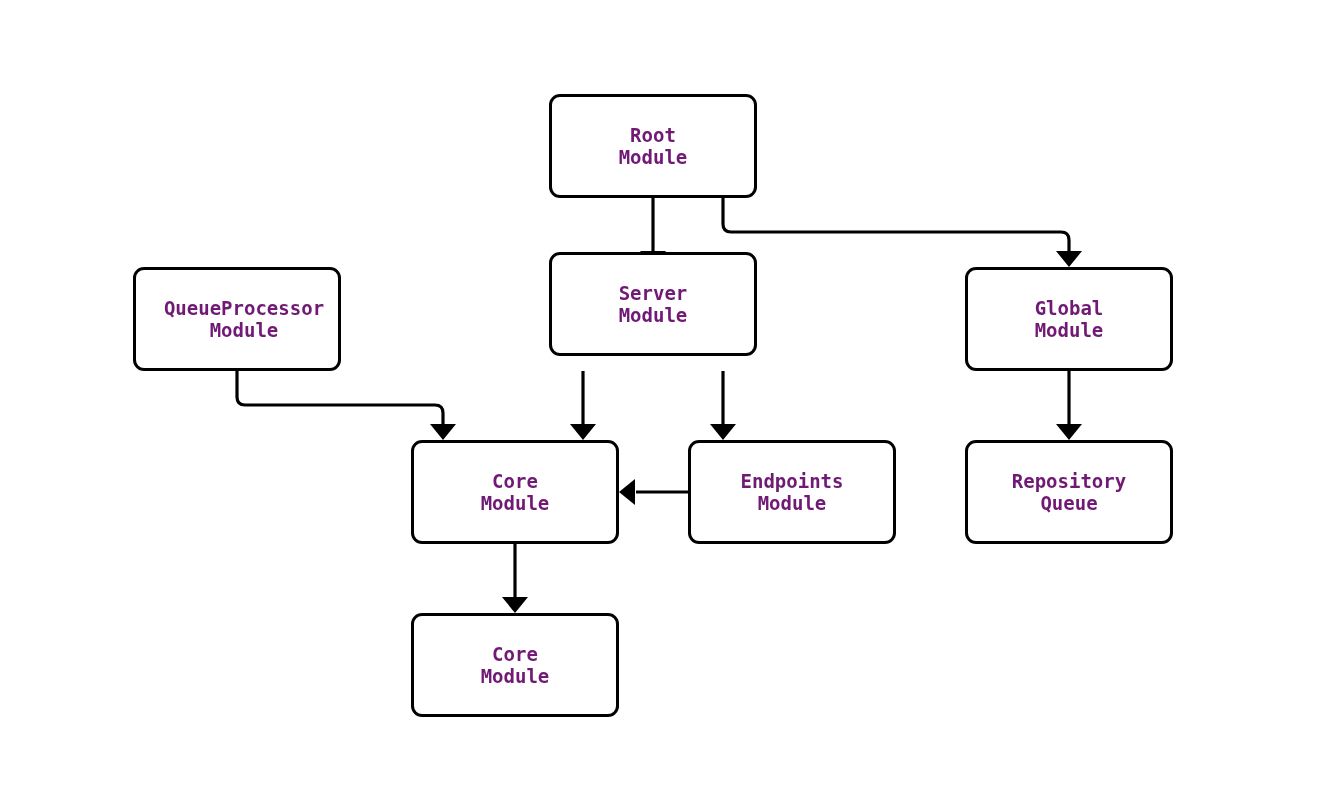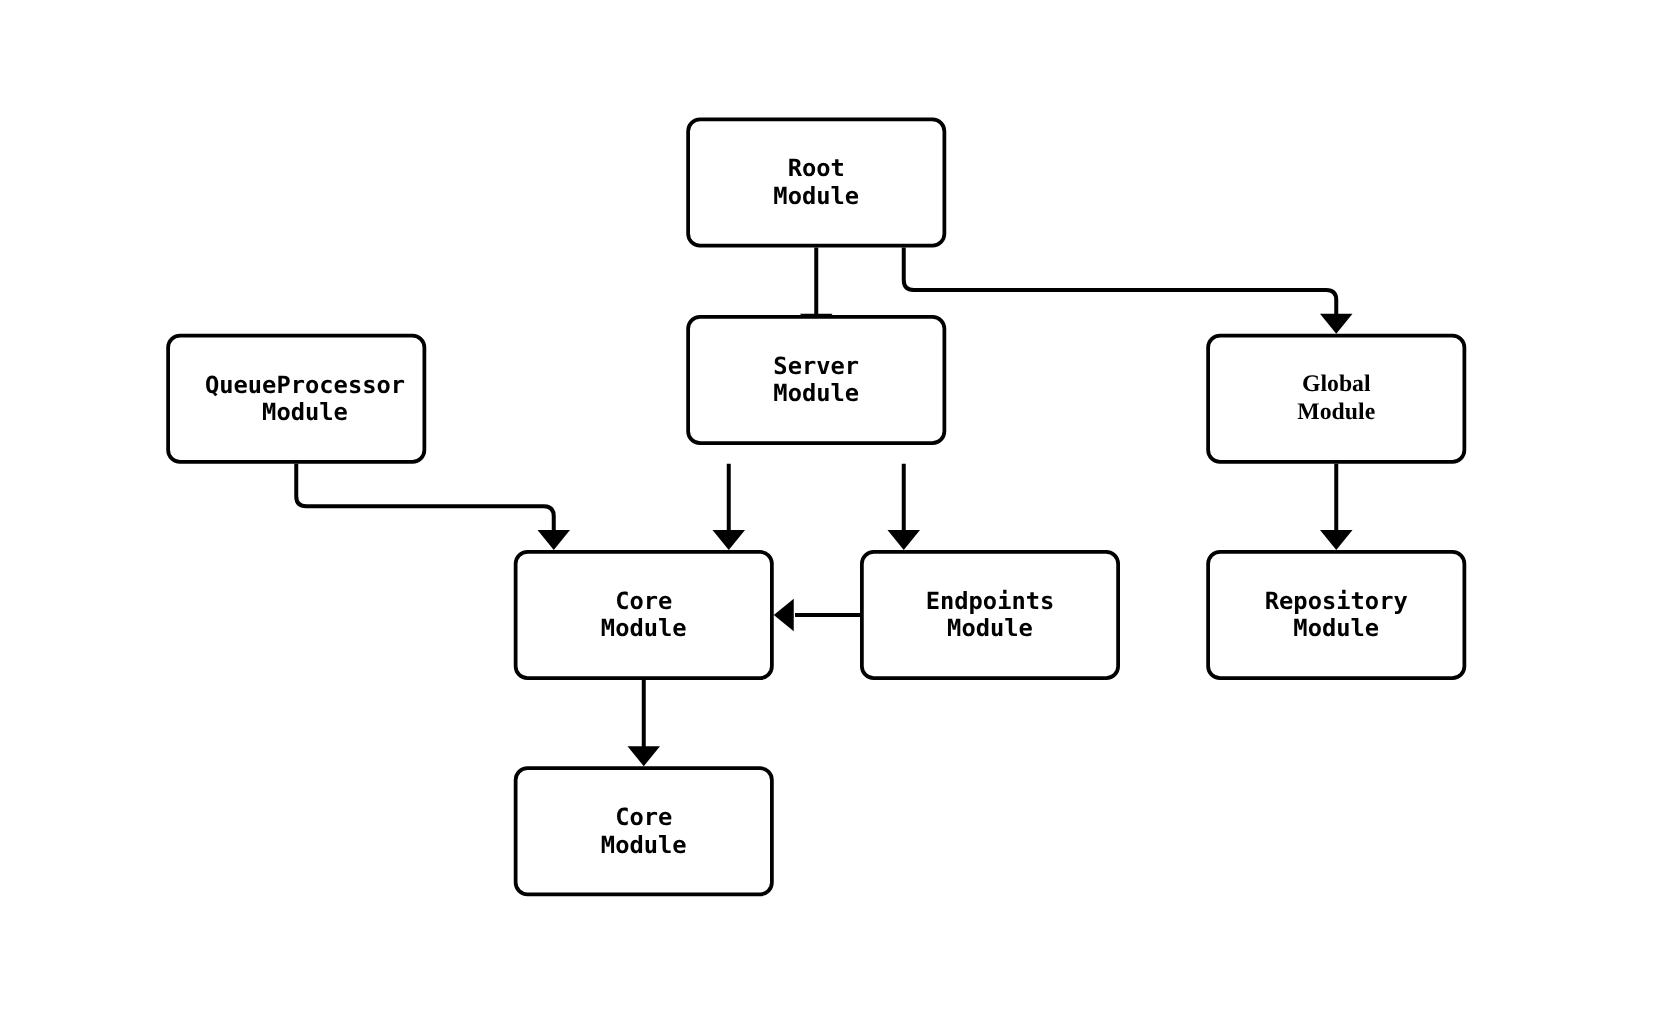--- a/index.html
+++ b/index.html
@@ -33,21 +33,21 @@
     display: flex;
     align-items: center;
     justify-content: center;
   }
   .node-label {
     white-space: pre-line;
     text-align: center;
     font-weight: bold;
     font-size: 19px;
     line-height: 22px;
-    color: #000000;
+    color: #701a75;
   }
 </style>
 </head>
 <body>
 
 <div class="canvas">
 
   <svg class="edges" viewBox="0 0 1337 809" xmlns="http://www.w3.org/2000/svg" fill="none" stroke="#000000" stroke-width="3.2">
 
     <g>
@@ -99,38 +99,38 @@
   <div class="node" style="left:133px; top:267px;padding-left:14px;">
     <span class="node-label">QueueProcessor
 Module</span>
   </div>
 
   <div class="node" style="left:549px; top:252px;">
     <span class="node-label">Server
 Module</span>
   </div>
 
-  <div class="node" style="left:965px; top:267px;font-family:Liberation Serif, serif;">
+  <div class="node" style="left:965px; top:267px;">
     <span class="node-label">Global
 Module</span>
   </div>
 
   <div class="node" style="left:411px; top:440px;">
     <span class="node-label">Core
 Module</span>
   </div>
 
   <div class="node" style="left:688px; top:440px;">
     <span class="node-label">Endpoints
 Module</span>
   </div>
 
   <div class="node" style="left:965px; top:440px;">
     <span class="node-label">Repository
-Module</span>
+Queue</span>
   </div>
 
   <div class="node" style="left:411px; top:613px;">
     <span class="node-label">Core
 Module</span>
   </div>
 
 </div>
 
 </body></html>

